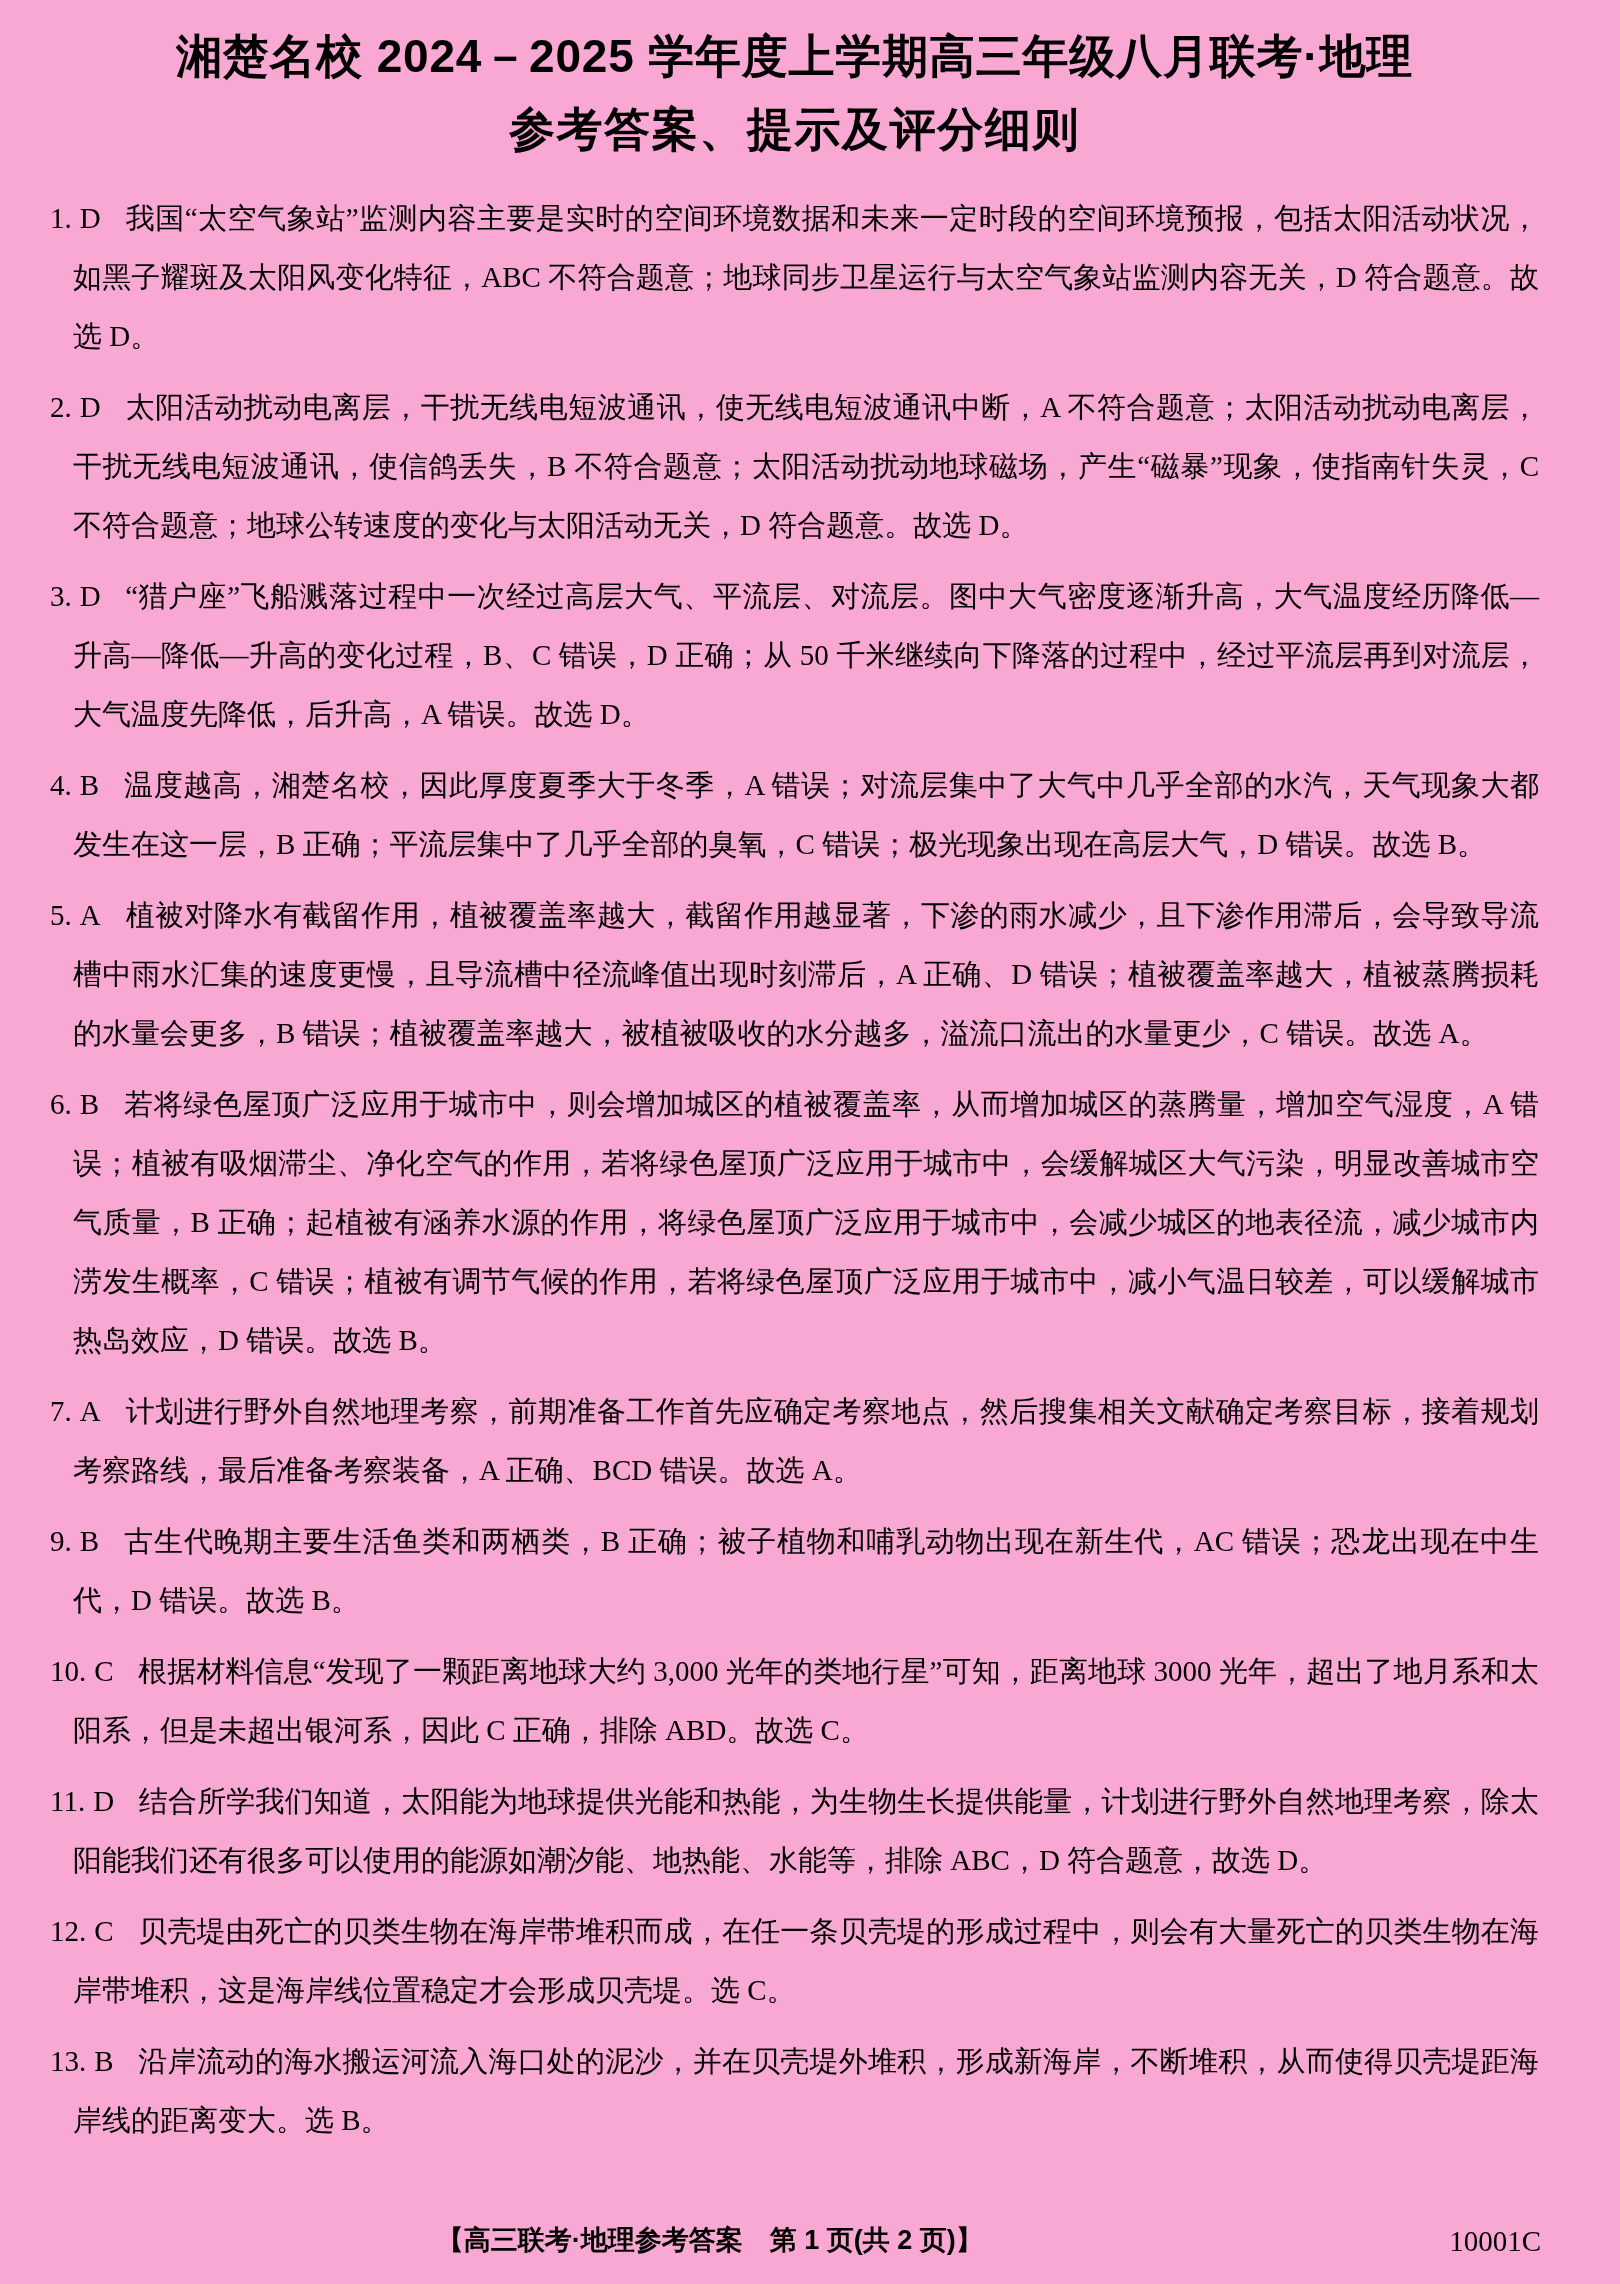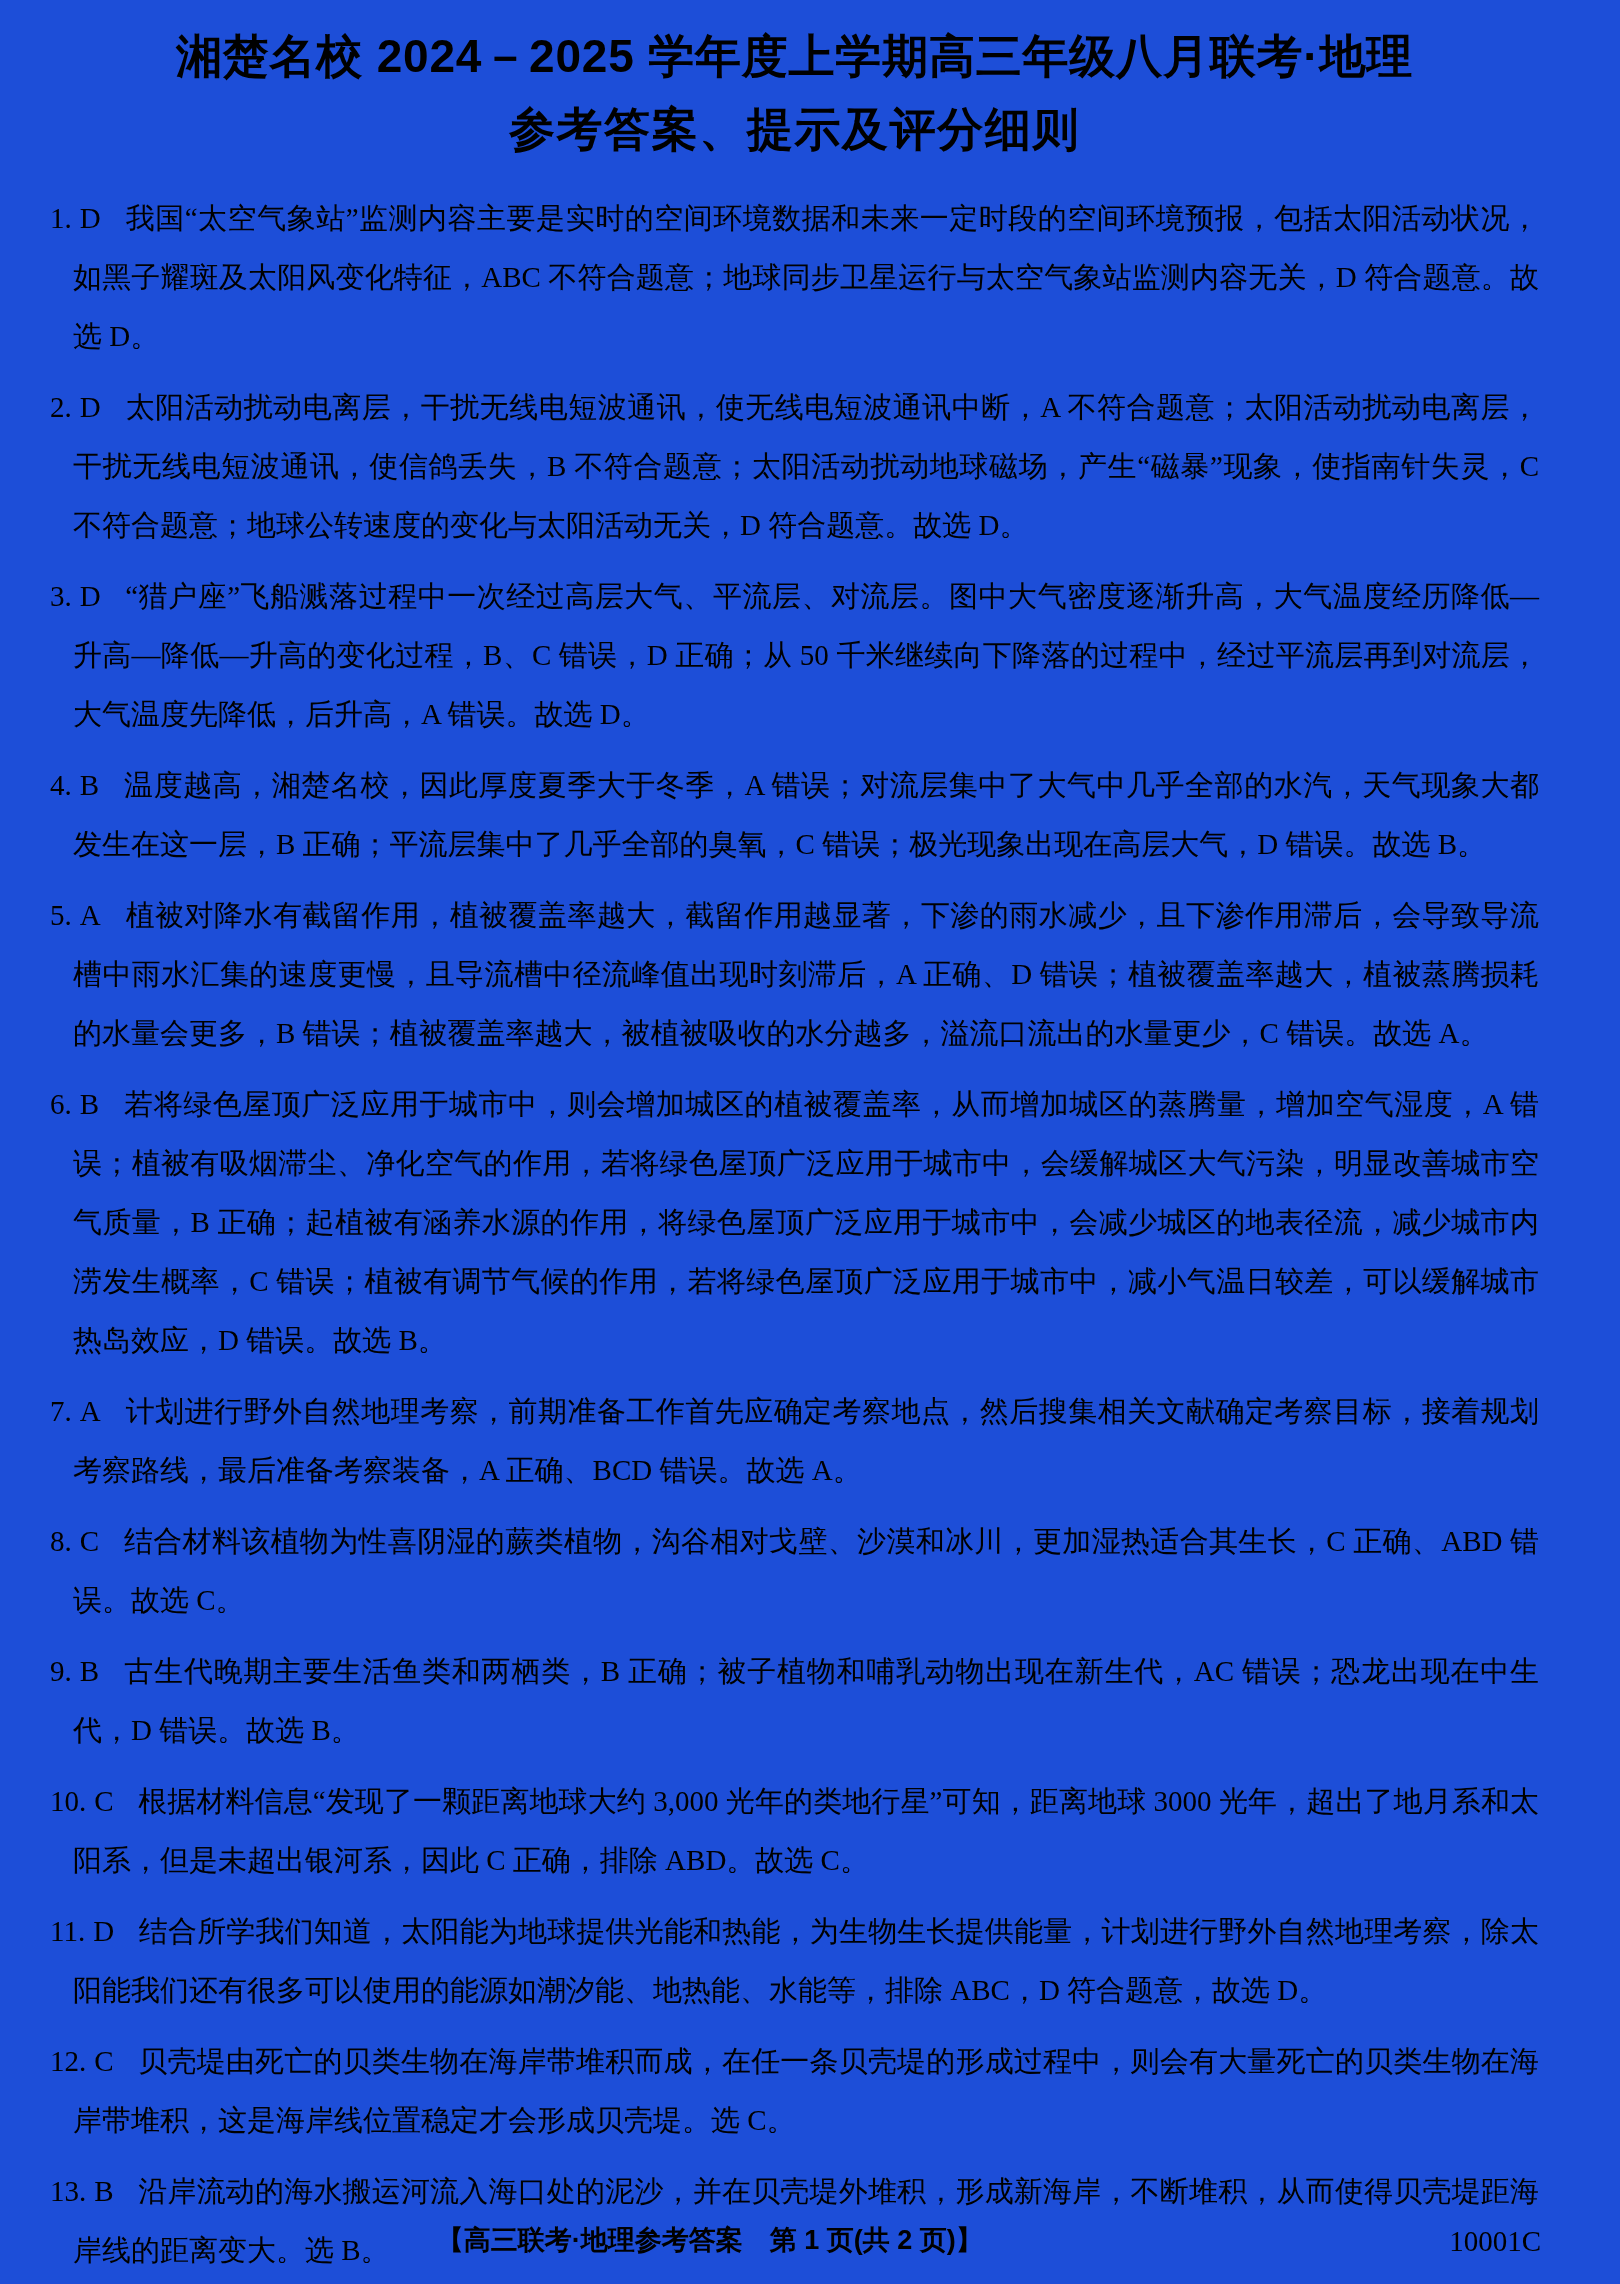--- a/index.html
+++ b/index.html
@@ -5,21 +5,21 @@
   html, body {
     margin: 0;
     padding: 0;
     background: #ffffff;
   }
   .page {
     position: relative;
     width: 1621px;
     height: 2284px;
     box-sizing: border-box;
-    background: #1d4ed8;
+    background: #f9a8d4;
     color: #000000;
     padding: 21px 70px 0 38px;
     overflow: hidden;
   }
   .title {
     text-align: center;
     font-family: "Liberation Sans", "DejaVu Sans", sans-serif;
     font-weight: 700;
     font-size: 46px;
     line-height: 1.55;
@@ -84,21 +84,20 @@
   <h2 class="subtitle">参考答案、提示及评分细则</h2>
 
   <div class="answers">
     <p class="item"><span class="qnum">1.</span><span class="qans">D</span><span class="qtxt">我国“太空气象站”监测内容主要是实时的空间环境数据和未来一定时段的空间环境预报，包括太阳活动状况，如黑子耀斑及太阳风变化特征，ABC 不符合题意；地球同步卫星运行与太空气象站监测内容无关，D 符合题意。故选 D。</span></p>
     <p class="item"><span class="qnum">2.</span><span class="qans">D</span><span class="qtxt">太阳活动扰动电离层，干扰无线电短波通讯，使无线电短波通讯中断，A 不符合题意；太阳活动扰动电离层，干扰无线电短波通讯，使信鸽丢失，B 不符合题意；太阳活动扰动地球磁场，产生“磁暴”现象，使指南针失灵，C 不符合题意；地球公转速度的变化与太阳活动无关，D 符合题意。故选 D。</span></p>
     <p class="item"><span class="qnum">3.</span><span class="qans">D</span><span class="qtxt">“猎户座”飞船溅落过程中一次经过高层大气、平流层、对流层。图中大气密度逐渐升高，大气温度经历降低—升高—降低—升高的变化过程，B、C 错误，D 正确；从 50 千米继续向下降落的过程中，经过平流层再到对流层，大气温度先降低，后升高，A 错误。故选 D。</span></p>
     <p class="item"><span class="qnum">4.</span><span class="qans">B</span><span class="qtxt">温度越高，湘楚名校，因此厚度夏季大于冬季，A 错误；对流层集中了大气中几乎全部的水汽，天气现象大都发生在这一层，B 正确；平流层集中了几乎全部的臭氧，C 错误；极光现象出现在高层大气，D 错误。故选 B。</span></p>
     <p class="item"><span class="qnum">5.</span><span class="qans">A</span><span class="qtxt">植被对降水有截留作用，植被覆盖率越大，截留作用越显著，下渗的雨水减少，且下渗作用滞后，会导致导流槽中雨水汇集的速度更慢，且导流槽中径流峰值出现时刻滞后，A 正确、D 错误；植被覆盖率越大，植被蒸腾损耗的水量会更多，B 错误；植被覆盖率越大，被植被吸收的水分越多，溢流口流出的水量更少，C 错误。故选 A。</span></p>
     <p class="item"><span class="qnum">6.</span><span class="qans">B</span><span class="qtxt">若将绿色屋顶广泛应用于城市中，则会增加城区的植被覆盖率，从而增加城区的蒸腾量，增加空气湿度，A 错误；植被有吸烟滞尘、净化空气的作用，若将绿色屋顶广泛应用于城市中，会缓解城区大气污染，明显改善城市空气质量，B 正确；起植被有涵养水源的作用，将绿色屋顶广泛应用于城市中，会减少城区的地表径流，减少城市内涝发生概率，C 错误；植被有调节气候的作用，若将绿色屋顶广泛应用于城市中，减小气温日较差，可以缓解城市热岛效应，D 错误。故选 B。</span></p>
     <p class="item"><span class="qnum">7.</span><span class="qans">A</span><span class="qtxt">计划进行野外自然地理考察，前期准备工作首先应确定考察地点，然后搜集相关文献确定考察目标，接着规划考察路线，最后准备考察装备，A 正确、BCD 错误。故选 A。</span></p>
-    <p class="item"><span class="qnum">8.</span><span class="qans">C</span><span class="qtxt">结合材料该植物为性喜阴湿的蕨类植物，沟谷相对戈壁、沙漠和冰川，更加湿热适合其生长，C 正确、ABD 错误。故选 C。</span></p>
     <p class="item"><span class="qnum">9.</span><span class="qans">B</span><span class="qtxt">古生代晚期主要生活鱼类和两栖类，B 正确；被子植物和哺乳动物出现在新生代，AC 错误；恐龙出现在中生代，D 错误。故选 B。</span></p>
     <p class="item"><span class="qnum">10.</span><span class="qans">C</span><span class="qtxt">根据材料信息“发现了一颗距离地球大约 3,000 光年的类地行星”可知，距离地球 3000 光年，超出了地月系和太阳系，但是未超出银河系，因此 C 正确，排除 ABD。故选 C。</span></p>
     <p class="item"><span class="qnum">11.</span><span class="qans">D</span><span class="qtxt">结合所学我们知道，太阳能为地球提供光能和热能，为生物生长提供能量，计划进行野外自然地理考察，除太阳能我们还有很多可以使用的能源如潮汐能、地热能、水能等，排除 ABC，D 符合题意，故选 D。</span></p>
     <p class="item"><span class="qnum">12.</span><span class="qans">C</span><span class="qtxt">贝壳堤由死亡的贝类生物在海岸带堆积而成，在任一条贝壳堤的形成过程中，则会有大量死亡的贝类生物在海岸带堆积，这是海岸线位置稳定才会形成贝壳堤。选 C。</span></p>
     <p class="item"><span class="qnum">13.</span><span class="qans">B</span><span class="qtxt">沿岸流动的海水搬运河流入海口处的泥沙，并在贝壳堤外堆积，形成新海岸，不断堆积，从而使得贝壳堤距海岸线的距离变大。选 B。</span></p>
   </div>
 
   <div class="footer">
     <span class="footer-center">【高三联考·地理参考答案　第 1 页(共 2 页)】</span>
     <span class="footer-code">10001C</span>

